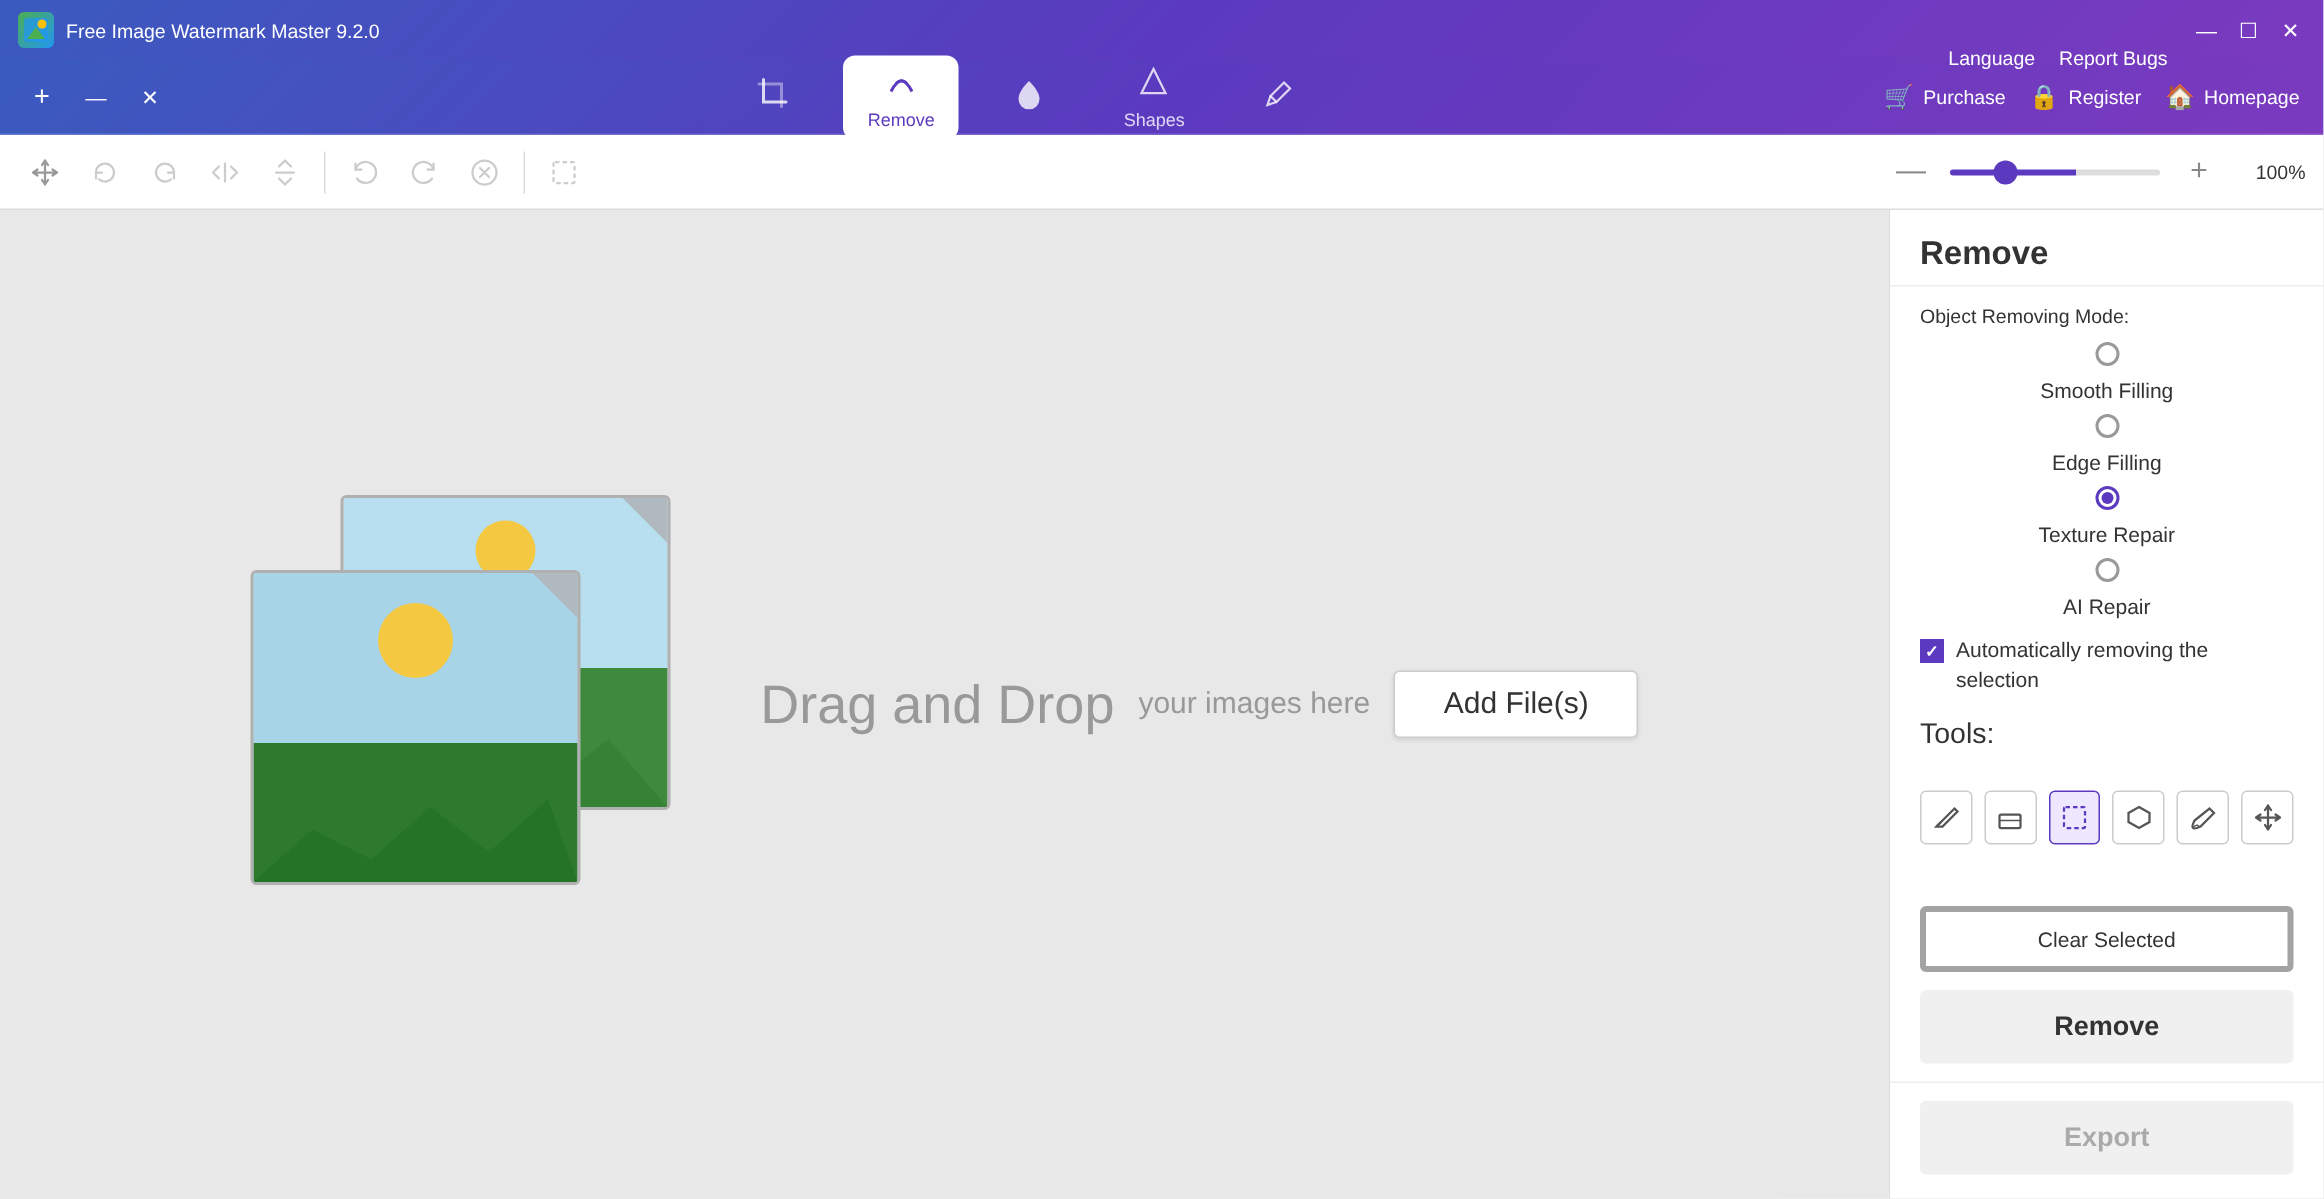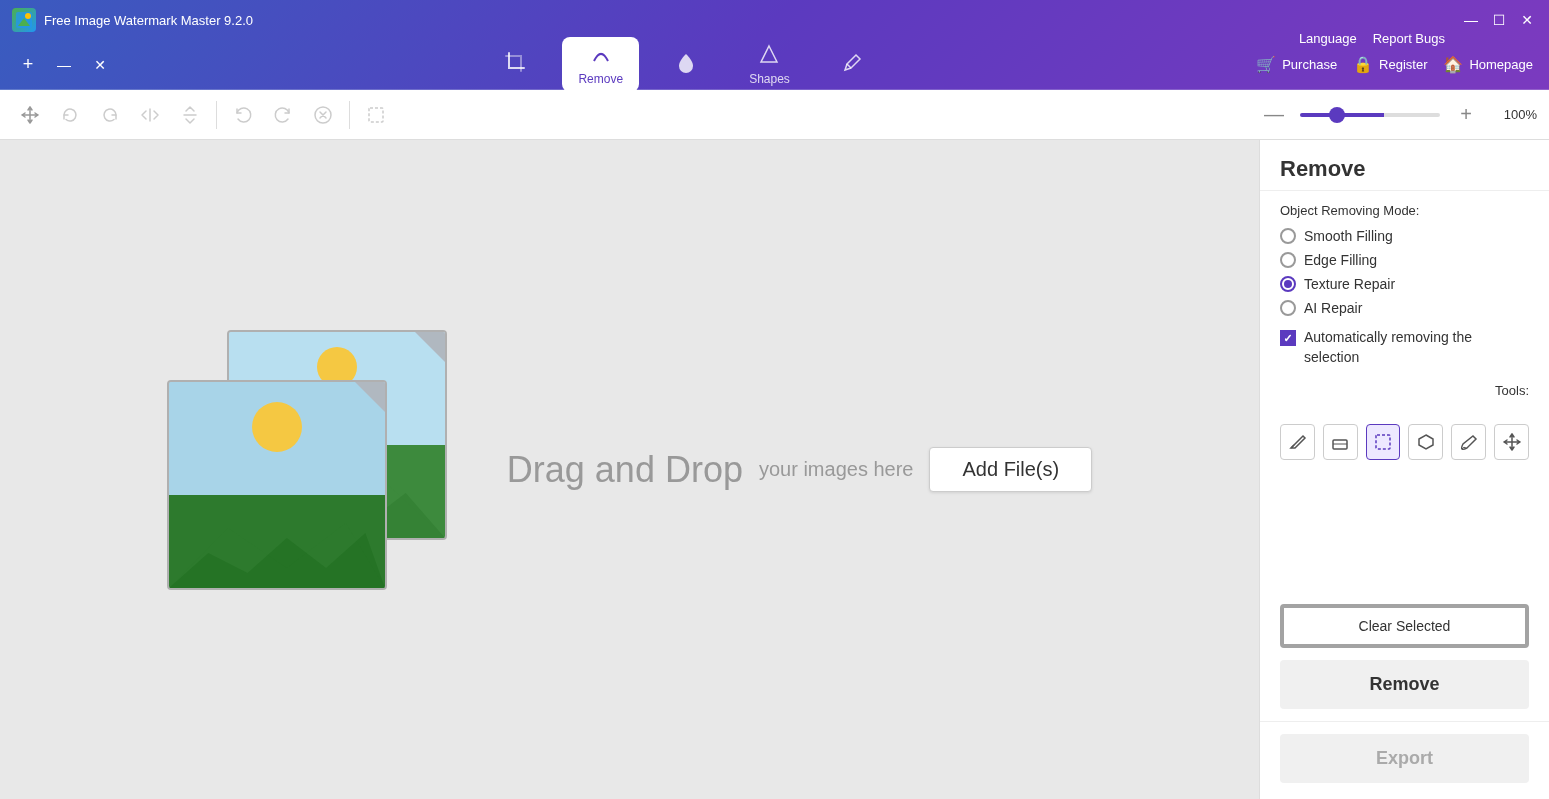--- a/index.html
+++ b/index.html
@@ -193,21 +193,21 @@
     }
     .panel-section {
       padding: 12px 20px;
     }
     .panel-section-label {
       font-size: 13px;
       color: #333;
       margin-bottom: 10px;
     }
     .radio-group { display: flex; flex-direction: column; gap: 8px; margin-bottom: 12px; }
-    .radio-item { display: flex; align-items: center; gap: 8px; cursor: pointer; }
+    .radio-item { display: flex; align-items: center; gap: 8px; cursor: pointer; flex-direction: column; }
     .radio-circle {
       width: 16px;
       height: 16px;
       border-radius: 50%;
       border: 2px solid #999;
       display: flex;
       align-items: center;
       justify-content: center;
       flex-shrink: 0;
     }
@@ -236,21 +236,21 @@
     }
     .checkbox-box::after {
       content: '✓';
       color: white;
       font-size: 11px;
       font-weight: bold;
     }
     .checkbox-label { font-size: 14px; color: #333; line-height: 1.4; }
 
     .tools-section { padding: 4px 20px 12px; }
-    .tools-label { font-size: 13px; color: #333; margin-bottom: 26px; text-align: right; }
+    .tools-label { font-size: 19px; color: #333; margin-bottom: 26px; }
     .tools-row { display: flex; gap: 8px; align-items: center; }
     .tool-btn {
       width: 36px;
       height: 36px;
       display: flex;
       align-items: center;
       justify-content: center;
       border: 1px solid #ccc;
       border-radius: 4px;
       cursor: pointer;

